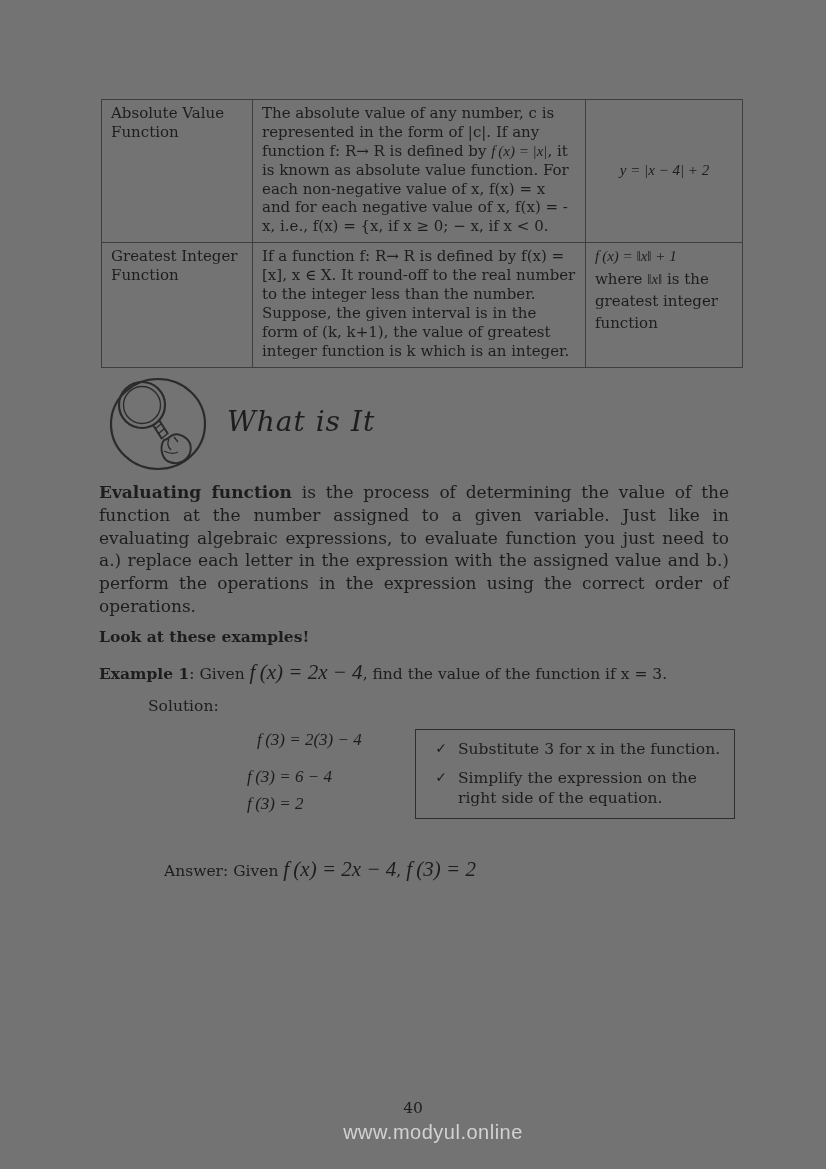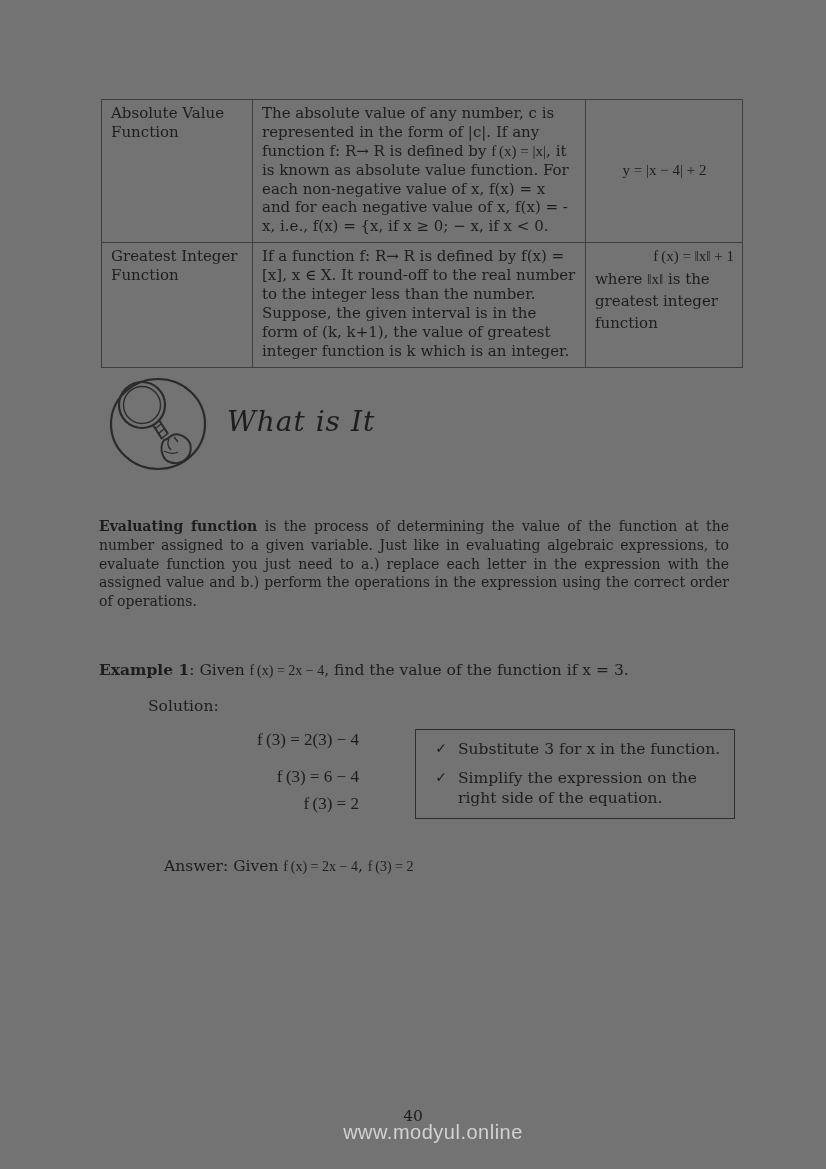--- a/index.html
+++ b/index.html
@@ -24,39 +24,39 @@
     padding:4px 8px 6px 9px;
   }
   .func-table .col-term  { width:151px; }
   .func-table .col-def   { width:333px; }
   .func-table .col-ex    { width:157px; }
   .row-abs  { height:133px; }
   .row-gif  { height:110px; }
   .cell-center { text-align:center; vertical-align:middle !important; }
   .math {
     font-family:"Liberation Serif", serif;
-    text-align:right;
+    font-style:italic;
   }
-  .math-lg { font-size:14px; }
+  .math-lg { font-size:21px; }
   .gif-example-line { margin-bottom:3px; }
   .gif-example-rest { line-height:1.45; }
   
   .section-icon {
     position:absolute; left:108px; top:376px;
     width:100px; height:96px;
   }
   .section-title {
     position:absolute; left:227px; top:405px;
     font-size:28px; font-weight:normal; font-style:italic;
     letter-spacing:1px;
   }
   
   .intro {
     position:absolute; left:99px; top:481px; width:630px;
-    font-size:14px; line-height:1.34; text-align:justify;margin-top:36px;
+    font-size:17px; line-height:1.34; text-align:justify;
   }
   .bold { font-weight:bold; }
   .examples-heading {
     position:absolute; left:99px; top:627px;
     font-size:15.5px; font-weight:bold;
   }
   .example-line {
     position:absolute; left:99px; top:660px;
     font-size:15.5px;
   }
@@ -87,21 +87,21 @@
   }
   .note-text { flex:1; }
   
   .answer-line {
     position:absolute; left:164px; top:857px;
     font-size:15.5px;
   }
   
   .page-number {
     position:absolute; left:0; top:1099px; width:100%;
-    text-align:center; font-size:15.5px;margin-top:8px;
+    text-align:center; font-size:15.5px;
   }
   .watermark {
     position:absolute; left:0; top:1121px; width:100%;
     text-align:center;
     font-family:"Liberation Sans", sans-serif;
     font-size:20px; color:#d2d2d2; letter-spacing:0.5px;padding-left:40px;
   }
 </style>
 </head>
 <body>
@@ -149,20 +149,21 @@
       <path d="M61 63 C59 67 60 71 63 74 M66 61 L70 66" stroke="#2b2b2b" stroke-width="1.3" fill="none"></path>
       <path d="M56 75 C60 77 66 78 70 76" stroke="#2b2b2b" stroke-width="1.2" fill="none"></path>
     </svg>
   </div>
   <div class="section-title">What is It</div>
 
   <p class="intro">
     <span class="bold">Evaluating function</span><span> is the process of determining the value of the function at the number assigned to a given variable. Just like in evaluating algebraic expressions, to evaluate function you just need to a.) replace each letter in the expression with the assigned value and b.) perform the operations in the expression using the correct order of operations.</span>
   </p>
 
+  <div class="examples-heading">Look at these examples!</div>
 
   <div class="example-line">
     <span class="bold">Example 1</span><span>: Given </span><span class="math math-lg">f (x) = 2x − 4</span><span>, find the value of the function if x = 3.</span>
   </div>
 
   <div class="solution-label">Solution:</div>
 
   <div class="steps">
     <div class="math step step-first">f (3) = 2(3) − 4</div>
     <div class="math step">f (3) = 6 − 4</div>

